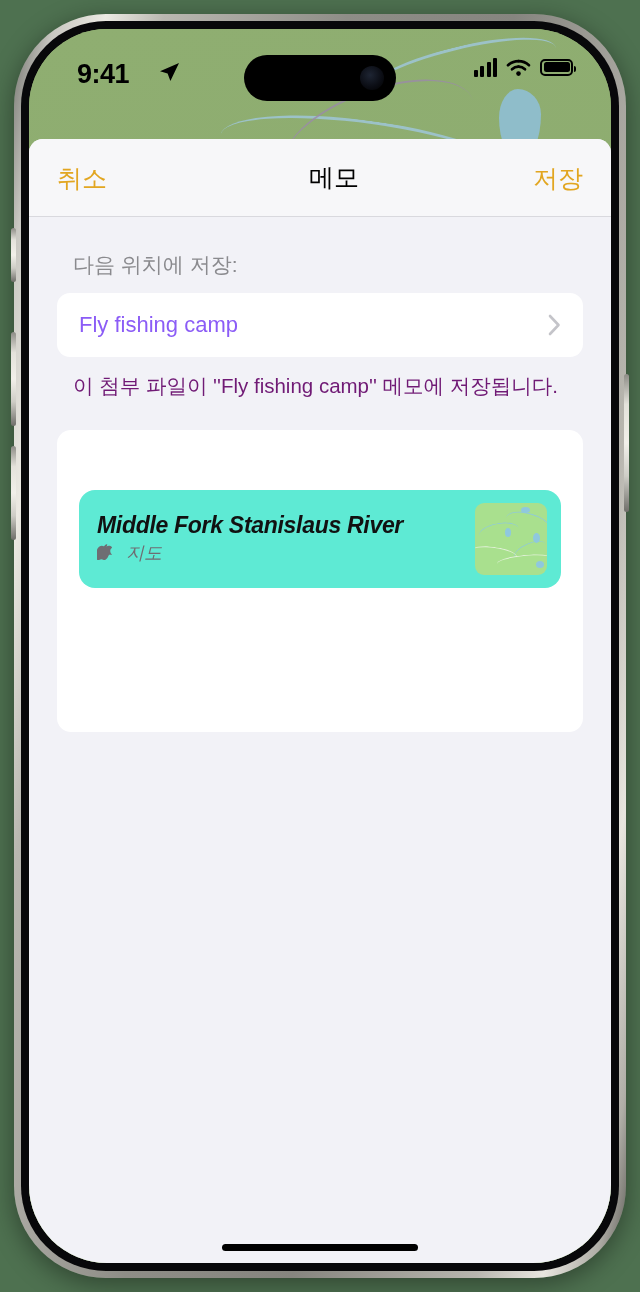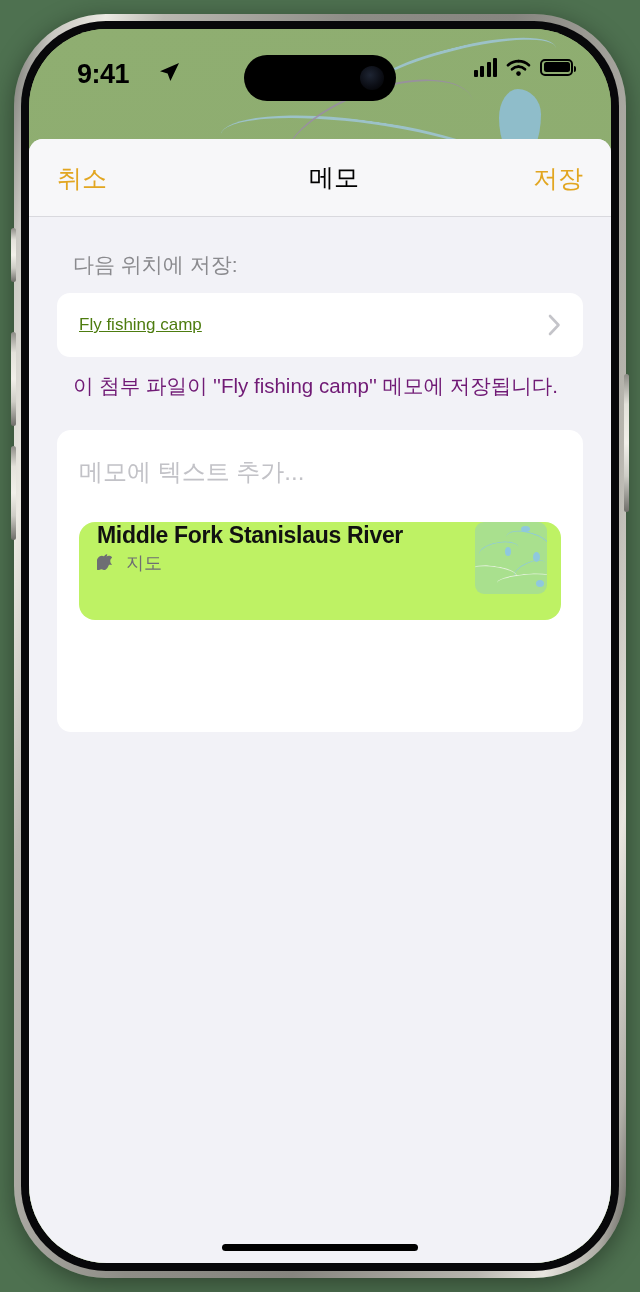--- a/index.html
+++ b/index.html
@@ -227,23 +227,22 @@
     height: 64px;
     background: #fff;
     border-radius: 13px;
     display: flex;
     align-items: center;
     padding: 0 22px 0 22px;
     cursor: pointer;
   }
   #destination-name {
     flex: 1;
-    font-size: 17px;
-    color: #4d7c0f;
-    text-decoration: underline;
+    font-size: 22px;
+    color: #8b5cf6;
   }
   #chevron-right-icon {
     width: 13px; height: 22px;
   }
 
   #save-location-footnote {
     margin-top: 16px;
     margin-left: 16px;
     font-size: 20.5px;
     color: #701a75;
@@ -258,27 +257,28 @@
     min-height: 302px;
     padding: 26px 22px 22px 22px;
   }
   #note-placeholder {
     font-size: 24px;
     color: #c2c2c7;
   }
 
   #attachment-card {
     margin-top: 34px;
-    background: #bef264;
+    background: #5eead4;
     border-radius: 16px;
     height: 98px;
     display: flex;
-    align-items: flex-start;
+    align-items: center;
     padding: 0 14px 0 18px;
     cursor: pointer;
+    font-style: italic;
   }
   #attachment-text { flex: 1; min-width: 0; }
   #attachment-title {
     font-size: 23px;
     font-weight: bold;
     color: #111;
     letter-spacing: -0.3px;
     white-space: nowrap;
   }
   #attachment-subtitle {
@@ -403,21 +403,20 @@
             <div id="destination-name">Fly fishing camp</div>
             <svg id="chevron-right-icon" viewBox="0 0 13 22">
               <path d="M2 2 L10.5 11 L2 20" stroke="#c4c4c9" stroke-width="2.6" fill="none" stroke-linecap="round" stroke-linejoin="round"></path>
             </svg>
           </div>
 
           <div id="save-location-footnote">이 첨부 파일이 ''Fly fishing camp'' 메모에 저장됩니다.</div>
         </div>
 
         <div id="note-card">
-          <div id="note-placeholder">메모에 텍스트 추가...</div>
 
           <div id="attachment-card">
             <div id="attachment-text">
               <div id="attachment-title">Middle Fork Stanislaus River</div>
               <div id="attachment-source">
                 <svg id="apple-logo-icon" viewBox="0 0 15 18">
                   <path d="M10.2 0.2c.1 1.0-.3 2.0-.9 2.7-.6.8-1.6 1.4-2.6 1.3-.1-1.0.4-2.0 1.0-2.6C8.3.7 9.4.2 10.2.2z" fill="#6e6e73"></path>
                   <path d="M13.3 13.4c-.5 1.1-.7 1.6-1.3 2.6-.9 1.4-2.1 3.1-3.6 3.1-1.4 0-1.7-.9-3.5-.9-1.8 0-2.2.9-3.5.9-1.5.1-2.7-1.5-3.5-2.9C-.5 12.4-.8 7.9 1.2 5.5c1.1-1.4 2.7-2.2 4.2-2.2 1.6 0 2.6 1.0 3.9 1.0 1.3 0 2.1-1.0 3.9-1.0 1.4 0 2.8.7 3.8 2.0-3.3 1.8-2.8 6.5.3 8.1z" fill="#6e6e73" transform="translate(0,-1.2) scale(0.9)"></path>
                 </svg>
                 <span>지도</span>

